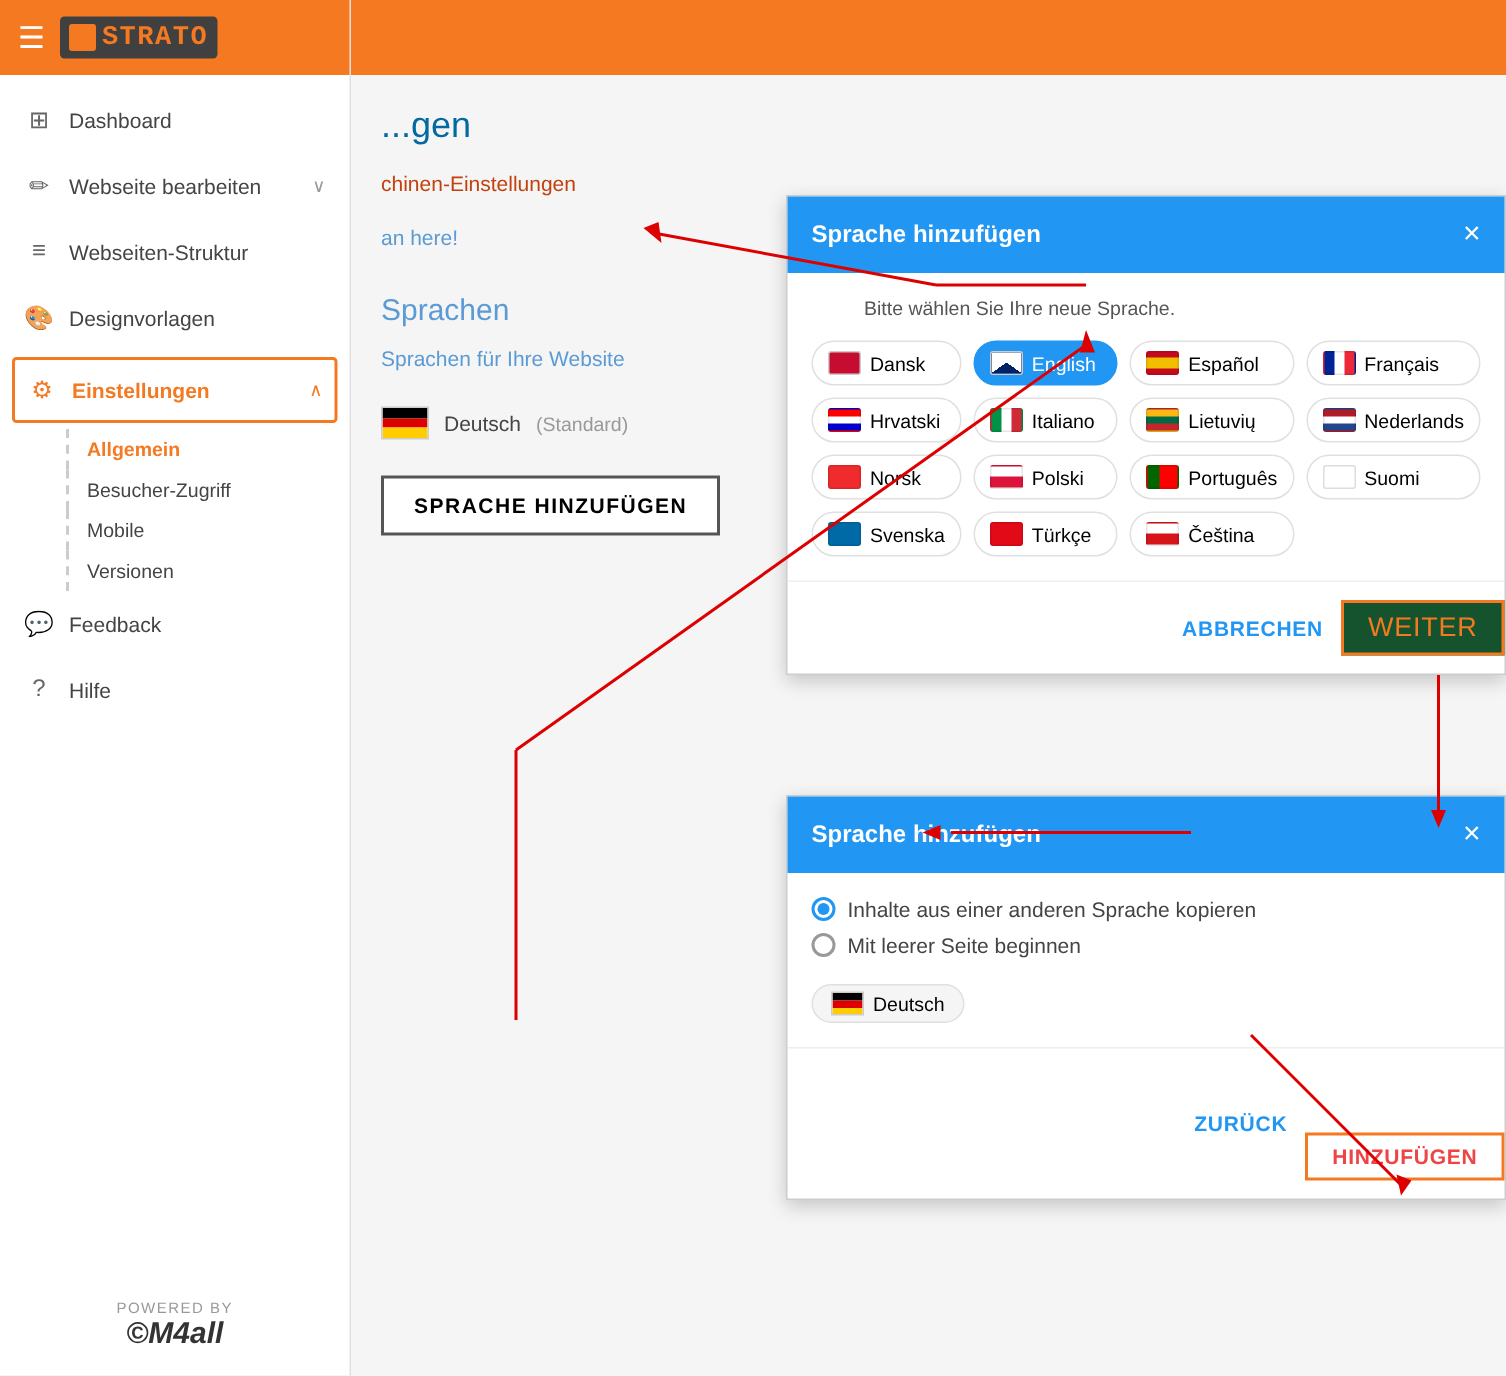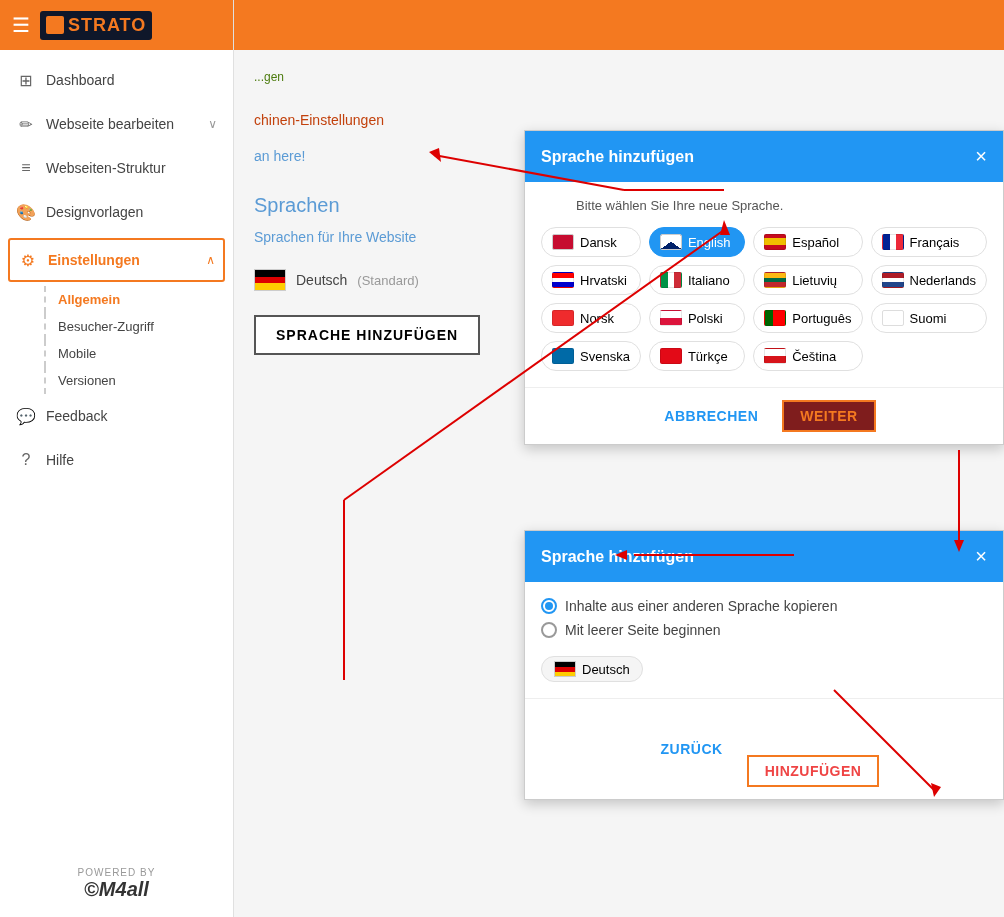--- a/index.html
+++ b/index.html
@@ -5,21 +5,21 @@
     * { box-sizing: border-box; margin: 0; padding: 0; }
     body { font-family: Arial, sans-serif; font-size: 14px; background: #f0f0f0; width: 1004px; height: 917px; overflow: hidden; }
 
     
     .app-container { display: flex; width: 1004px; height: 917px; }
 
     
     .sidebar { width: 234px; min-width: 234px; background: #fff; border-right: 1px solid #e0e0e0; display: flex; flex-direction: column; height: 100%; }
     .sidebar-header { background: #f47920; height: 50px; display: flex; align-items: center; padding: 0 12px; gap: 10px; }
     .hamburger-icon { color: #fff; font-size: 20px; cursor: pointer; }
-    .logo-box { background: #0f172a; padding: 4px 6px; border-radius: 3px; display: flex; align-items: center; }
+    .logo-box { background: #404040; padding: 4px 6px; border-radius: 3px; display: flex; align-items: center; font-family: Liberation Mono, monospace; }
     .logo-square { width: 18px; height: 18px; background: #f47920; border-radius: 2px; display: inline-block; margin-right: 4px; }
     .logo-text { color: #f47920; font-weight: bold; font-size: 18px; letter-spacing: 1px; }
 
     .sidebar-nav { flex: 1; overflow-y: auto; padding: 8px 0; }
     .nav-item { display: flex; align-items: center; padding: 12px 16px; cursor: pointer; color: #444; gap: 10px; }
     .nav-icon { width: 20px; height: 20px; display: flex; align-items: center; justify-content: center; color: #666; font-size: 16px; flex-shrink: 0; }
     .nav-label { flex: 1; font-size: 14px; }
     .nav-chevron { font-size: 12px; color: #999; }
 
     .nav-submenu { padding-left: 46px; }
@@ -31,21 +31,21 @@
     .sidebar-footer { padding: 16px; text-align: center; font-size: 10px; color: #999; }
     .footer-logo { font-size: 18px; font-weight: bold; color: #333; }
     .footer-logo span { font-style: italic; }
 
     
     .main-content { flex: 1; background: #f5f5f5; position: relative; overflow: hidden; }
     .main-header { background: #f47920; height: 50px; }
 
     .content-area { padding: 20px; }
 
-    .section-title { color: #4d7c0f; font-size: 12px; margin-bottom: 28px; }
+    .section-title { color: #0369a1; font-size: 24px; margin-bottom: 16px; }
     .link-text { color: #5b9bd5; font-size: 14px; }
 
     .sprachen-section { margin-top: 30px; }
     .sprachen-title { color: #5b9bd5; font-size: 20px; margin-bottom: 12px; }
     .sprachen-desc { color: #5b9bd5; font-size: 14px; margin-bottom: 16px; }
 
     .flag-row { display: flex; align-items: center; gap: 10px; margin-bottom: 16px; padding: 8px 0; }
     .flag-de { width: 32px; height: 22px; display: inline-flex; flex-direction: column; border: 1px solid #ccc; overflow: hidden; }
     .flag-de-black { flex: 1; background: #000; }
     .flag-de-red { flex: 1; background: #D00; }
@@ -60,23 +60,23 @@
     .modal-close { color: #fff; font-size: 20px; cursor: pointer; background: none; border: none; }
     .modal-body { padding: 16px; }
     .modal-subtitle { color: #555; font-size: 13px; margin-bottom: 14px; margin-left: 35px; }
 
     .lang-grid { display: grid; grid-template-columns: repeat(4, 1fr); gap: 8px; }
     .lang-btn { display: flex; align-items: center; gap: 6px; padding: 6px 10px; border: 1px solid #e0e0e0; border-radius: 20px; cursor: pointer; font-size: 13px; background: #fff; }
     .lang-btn.selected { background: #2196F3; color: #fff; border-color: #2196F3; }
 
     .flag-icon { width: 22px; height: 16px; display: inline-block; border: 1px solid rgba(0,0,0,0.1); overflow: hidden; border-radius: 2px; flex-shrink: 0; }
 
-    .modal-footer { display: flex; justify-content: center; padding: 12px 0; gap: 12px; border-top: 1px solid #eee; }
+    .modal-footer { display: flex; justify-content: flex-end; padding: 12px 0; border-top: 1px solid #eee; }
     .btn-abbrechen { background: none; border: none; color: #2196F3; font-size: 14px; cursor: pointer; padding: 6px 12px; font-weight: bold; letter-spacing: 0.5px; }
-    .btn-weiter { background: #7f1d1d; border: 2px solid #f47920; color: #f47920; font-size: 14px; cursor: pointer; padding: 6px 16px; font-weight: bold; letter-spacing: 0.5px; }
+    .btn-weiter { background: #14532d; border: 2px solid #f47920; color: #f47920; font-size: 18px; cursor: pointer; padding: 6px 16px; font-weight: normal; letter-spacing: 0.5px; }
 
     
     .modal-bottom { position: absolute; top: 530px; right: 0; width: 480px; background: #fff; border: 1px solid #ccc; box-shadow: 0 4px 12px rgba(0,0,0,0.2); }
 
     .radio-group { margin-bottom: 16px; }
     .radio-option { display: flex; align-items: center; gap: 8px; margin-bottom: 8px; cursor: pointer; font-size: 14px; color: #444; }
     .radio-circle { width: 16px; height: 16px; border-radius: 50%; border: 2px solid #2196F3; display: flex; align-items: center; justify-content: center; flex-shrink: 0; }
     .radio-circle.checked::after { content: ''; width: 8px; height: 8px; border-radius: 50%; background: #2196F3; }
     .radio-circle.unchecked { border-color: #999; }
 

